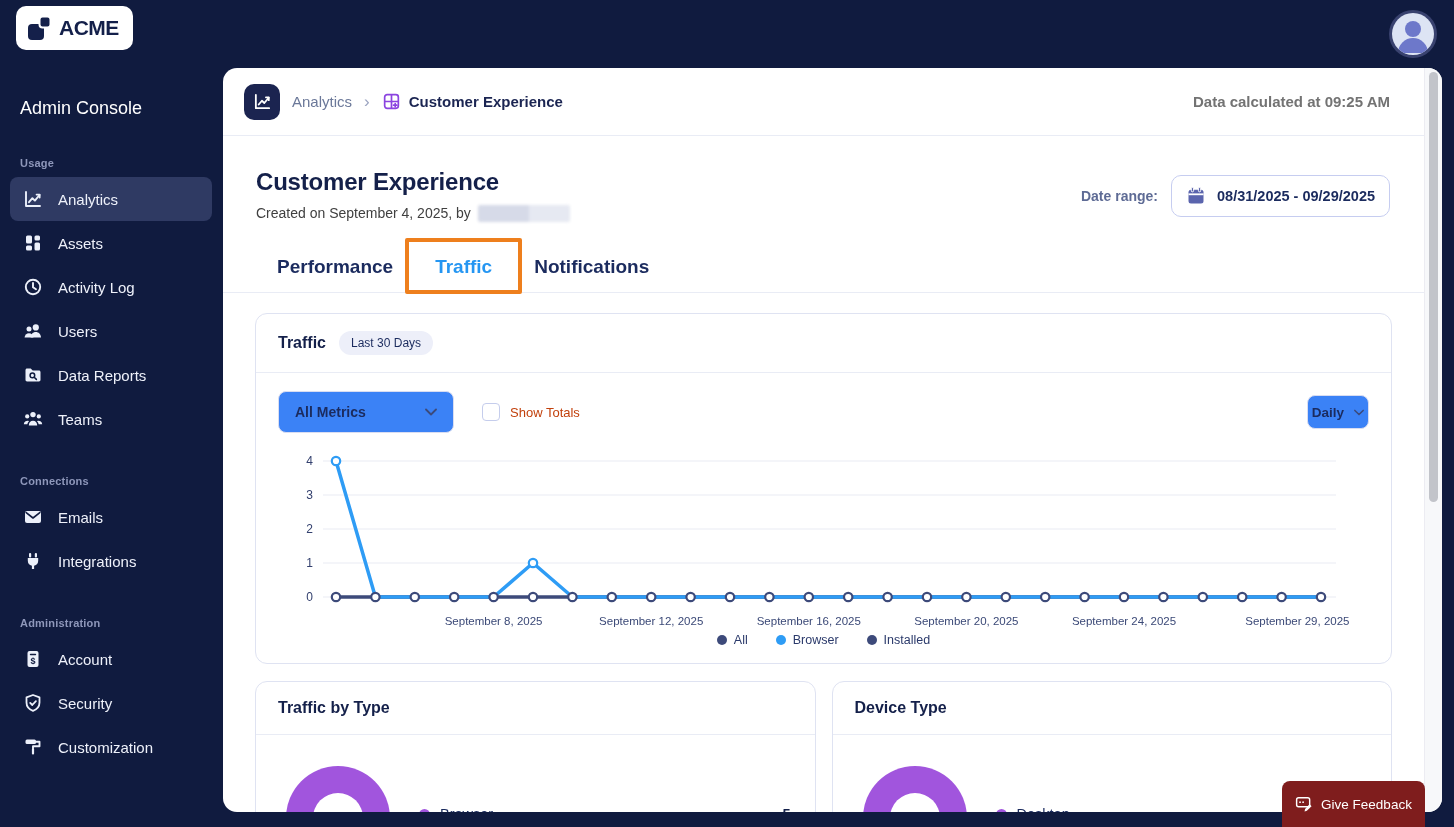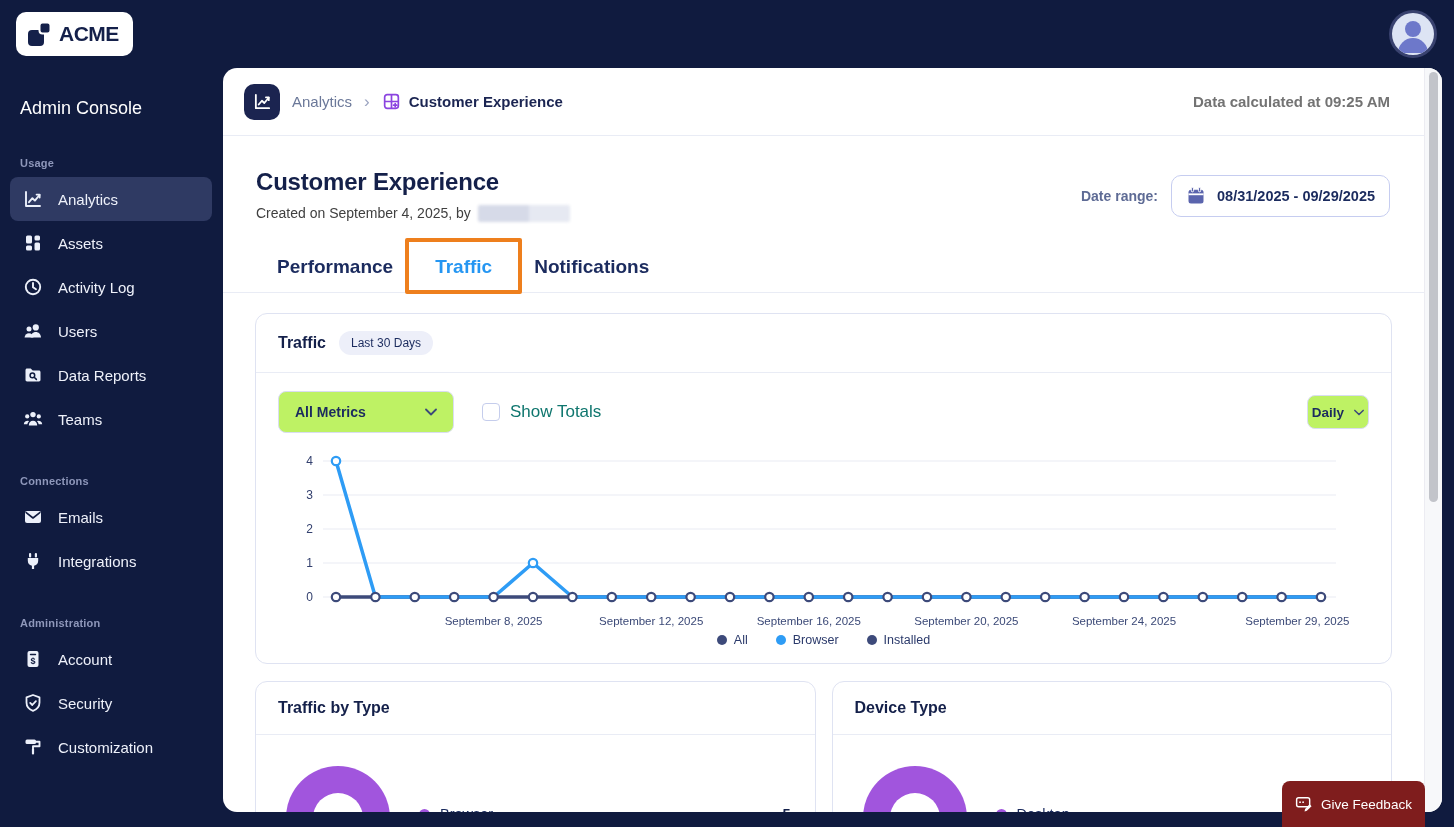--- a/index.html
+++ b/index.html
@@ -5,21 +5,21 @@
   * { box-sizing: border-box; margin: 0; padding: 0; }
   html,body { width: 1454px; height: 827px; overflow: hidden; }
   body {
     background: #101b3f;
     font-family: "Liberation Sans", sans-serif;
     color: #1b2b5e;
     position: relative;
   }
   
   .logo {
-    position: absolute; left: 16px; top: 12px; height: 44px;
+    position: absolute; left: 16px; top: 6px; height: 44px;
     background: #fff; border-radius: 10px; display: flex; align-items: center;
     gap: 6px; padding: 0 14px 0 10px; cursor: pointer;
   }
   .logo-text { font-size: 21px; font-weight: bold; color: #14204a; letter-spacing: -0.5px; }
   .avatar {
     position: absolute; left: 1392px; top: 13px; width: 42px; height: 42px;
     border-radius: 50%; background: #dde4f4; box-shadow: 0 0 0 3px #39426f;
     overflow: hidden; cursor: pointer;
   }
   
@@ -79,28 +79,28 @@
   }
   
   .card { border: 1px solid #dfe3f2; border-radius: 12px; background: #fff; }
   .traffic-card { margin: 20px 32px 0; }
   .card-header { display: flex; align-items: center; gap: 13px; padding: 17px 22px; border-bottom: 1px solid #e9ecf5; }
   .card-title { font-size: 16px; font-weight: bold; color: #14204a; }
   .badge { background: #edeff9; color: #1b2b5e; font-size: 12px; padding: 5px 12px; border-radius: 14px; }
   .controls { display: flex; align-items: center; padding: 18px 22px 4px; }
   .select {
     display: flex; align-items: center; justify-content: space-between; gap: 10px;
-    border: 1px solid #d9ddf1; border-radius: 8px; background: #bef264; cursor: pointer;
+    border: 1px solid #d9ddf1; border-radius: 8px; background: #3b82f6; cursor: pointer;
     color: #1b2b5e; font-weight: bold;
   }
   .select-metrics { width: 176px; height: 42px; padding: 0 16px; font-size: 14px; }
   .select-interval { margin-left: auto; height: 34px; padding: 0 4px; font-size: 13.5px; }
   .checkbox-group { display: flex; align-items: center; gap: 10px; margin-left: 28px; cursor: pointer; }
   .checkbox { width: 18px; height: 18px; border: 1.5px solid #c5cdec; border-radius: 4px; background: #fff; }
-  .checkbox-label { font-size: 17px; color: #0f766e; }
+  .checkbox-label { font-size: 13px; color: #c2410c; }
   .chart-wrap { padding: 0 0 0 1px; }
   svg.chart text { font-family: "Liberation Sans", sans-serif; }
   .chart-legend { display: flex; justify-content: center; gap: 28px; margin: -8px 0 16px; }
   .legend-item { display: flex; align-items: center; gap: 7px; font-size: 12.5px; color: #2b3a6b; }
   .legend-dot { width: 10px; height: 10px; border-radius: 50%; }
   
   .type-cards { display: flex; gap: 16px; margin: 17px 32px 0; }
   .type-card { flex: 1; height: 280px; position: relative; }
   .donut { position: absolute; left: 30px; top: 84px; width: 104px; height: 104px; border-radius: 50%; background: #a155dd; }
   .donut::after { content: ""; position: absolute; left: 27px; top: 27px; width: 50px; height: 50px; border-radius: 50%; background: #fff; }

